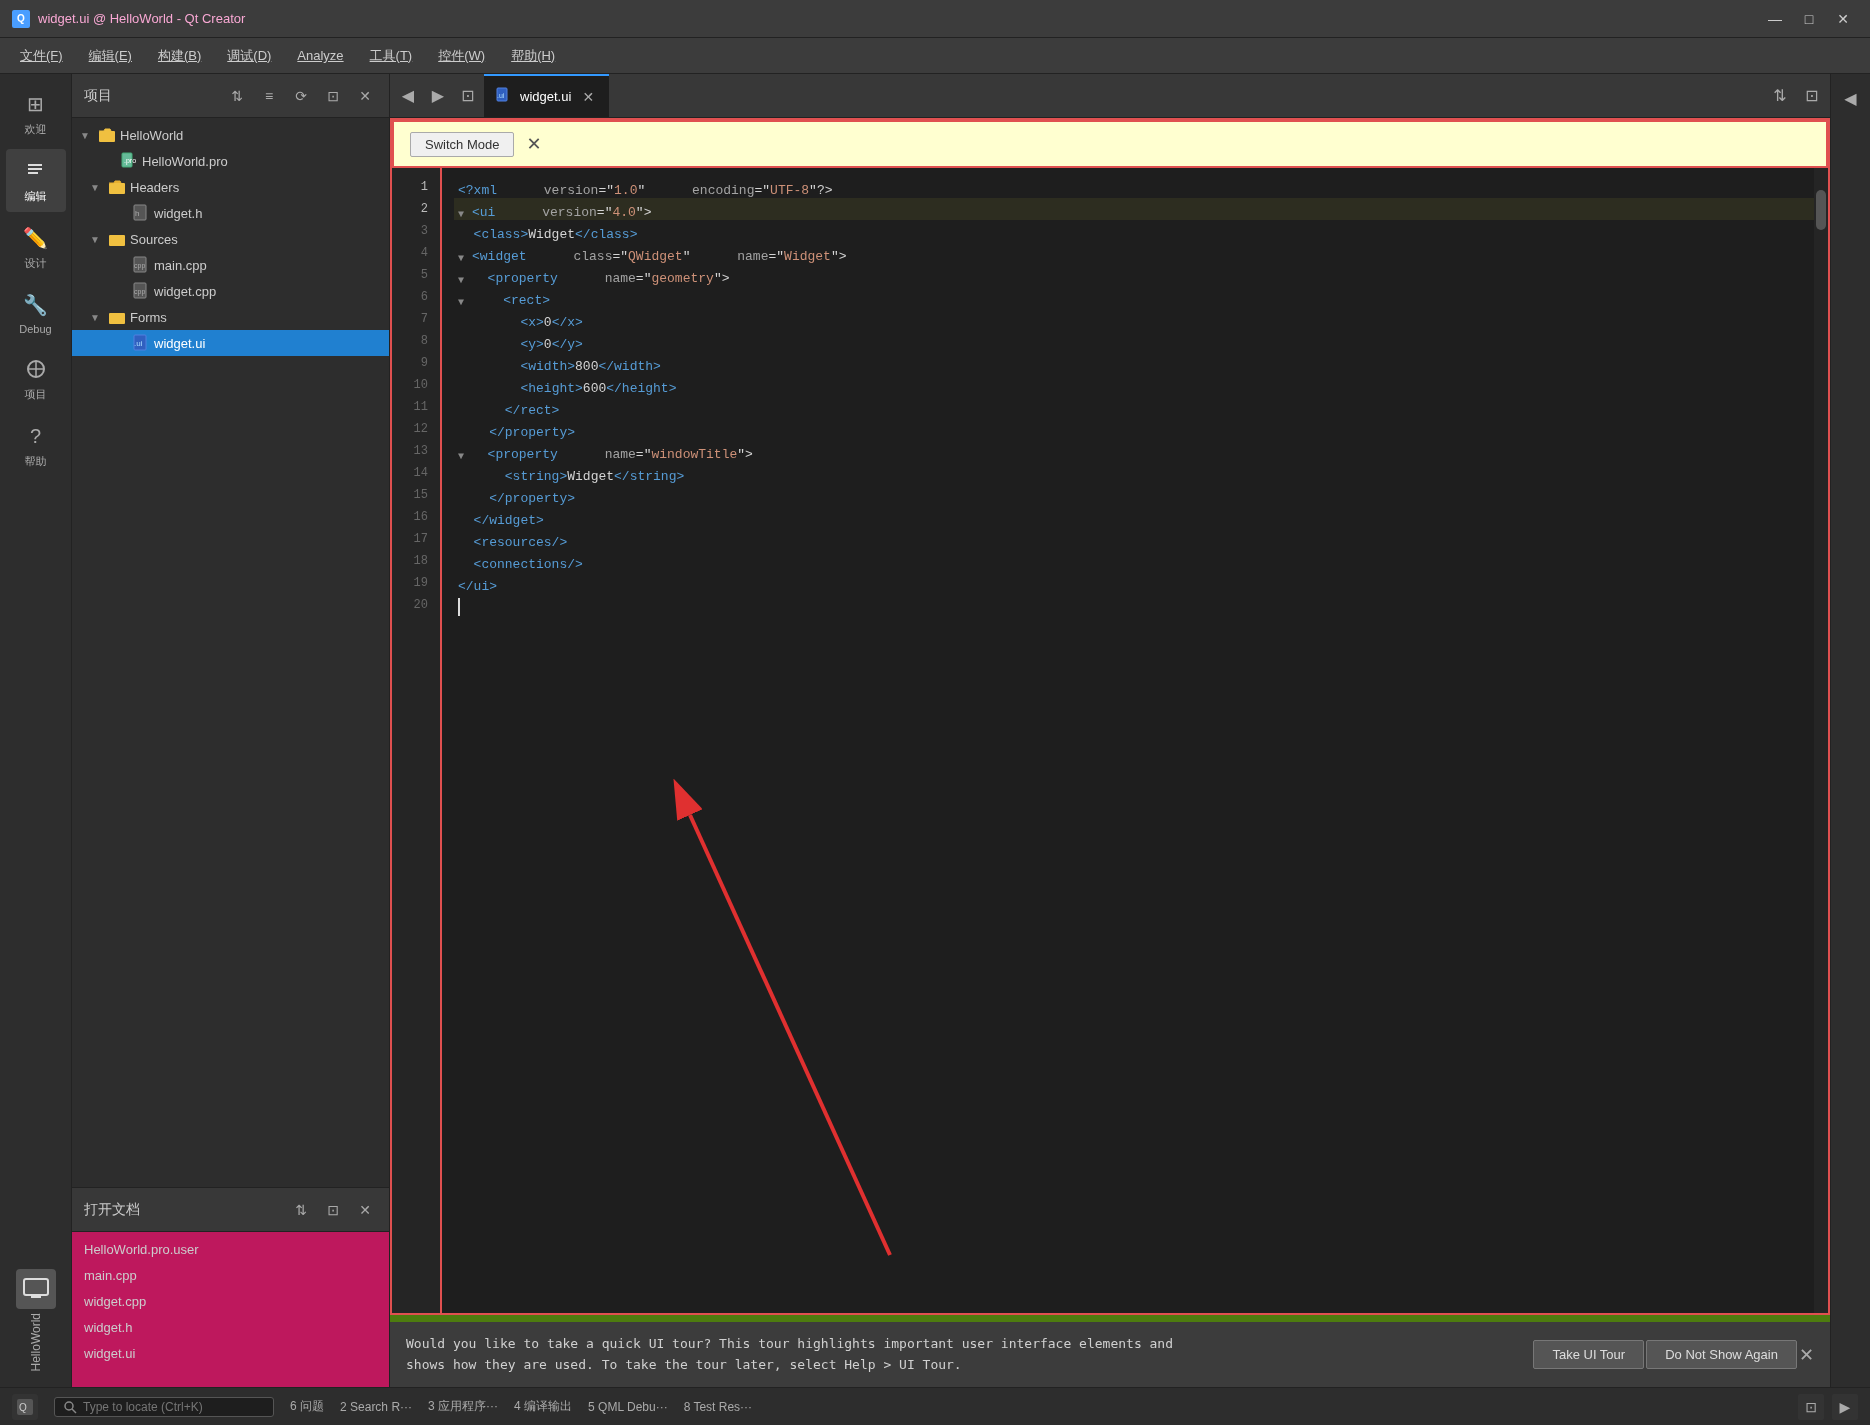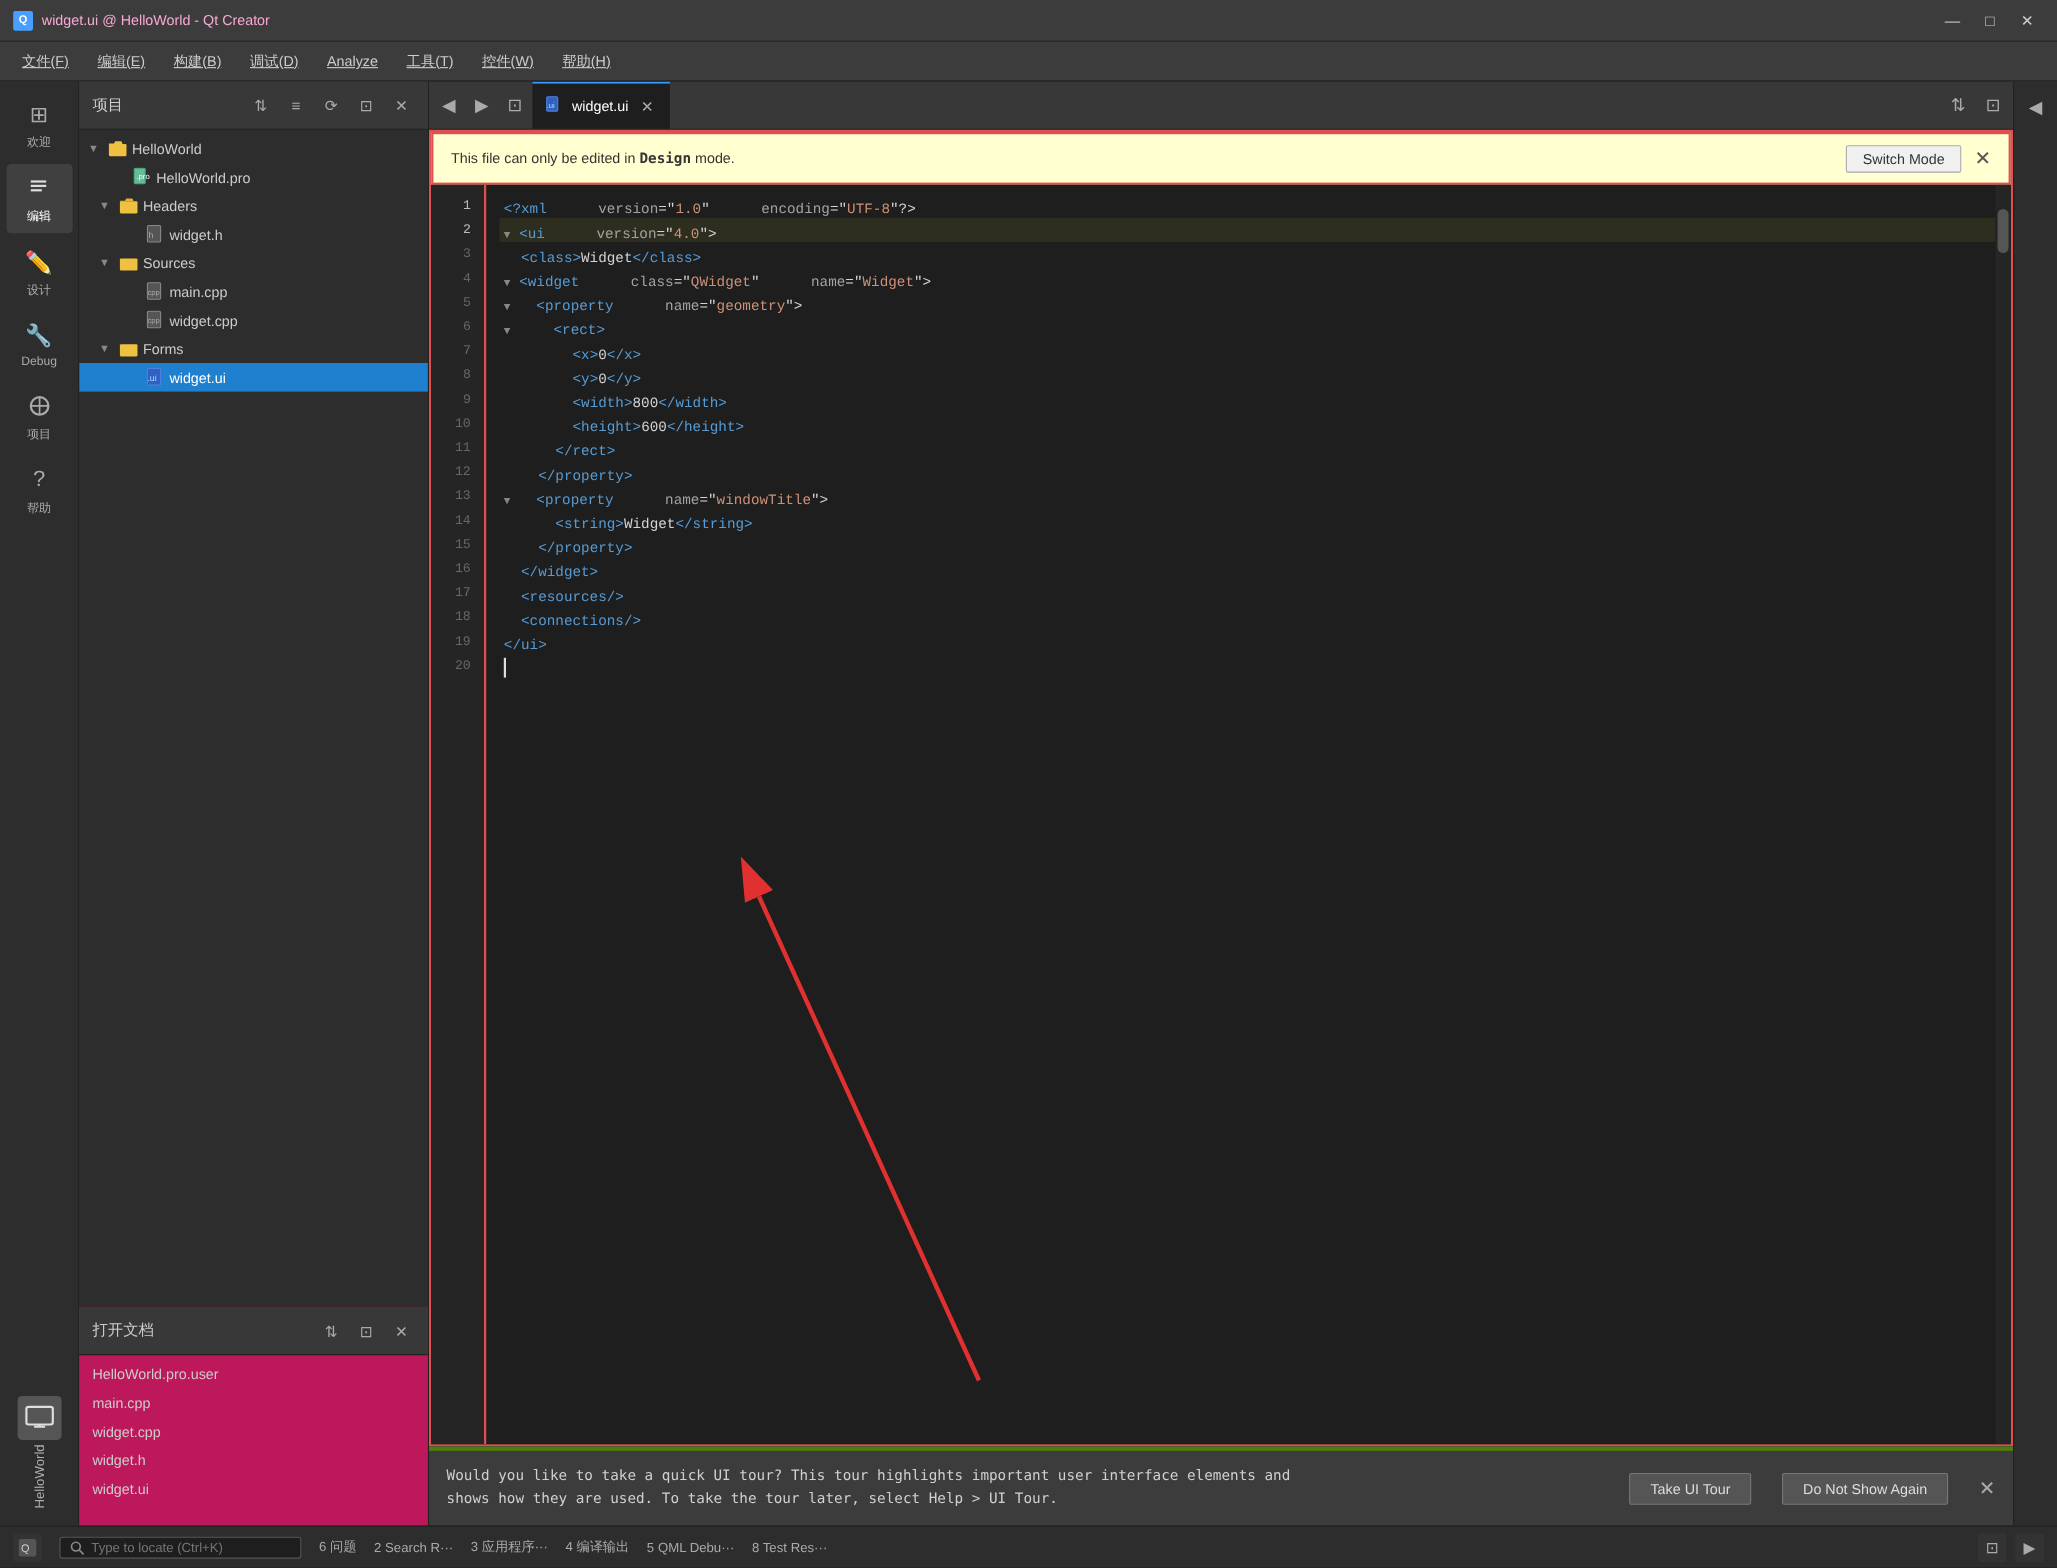--- a/index.html
+++ b/index.html
@@ -352,22 +352,22 @@
       cursor: pointer;
     }
 
     
     .tour-bar {
       background: #3c3c3c;
       min-height: 72px;
       display: flex;
       align-items: center;
       padding: 0 16px;
-      gap: 28px;
-      border-top: 4px solid #4d7c0f;
+      gap: 2px;
+      border-top: 7px solid #4d7c0f;
       flex-shrink: 0;
     }
     .tour-text {
       flex: 1;
       color: #d0d0d0;
       font-size: 13px;
       font-family: "Consolas", monospace;
       line-height: 1.6;
     }
     .tour-btn {
@@ -716,23 +716,20 @@
       </div>
       <div class="tab-end-btn">
         <button class="tab-nav-btn">⇅</button>
         <button class="tab-nav-btn">⊡</button>
       </div>
     </div>
 
     <div class="editor-with-border">
 
       <div class="info-bar">
-        <span class="info-text">
-          <span>This file can only be edited in </span><span class="design-keyword">Design</span><span> mode.</span>
-        </span>
         <button class="switch-mode-btn">Switch Mode</button>
         <button class="info-close-btn">✕</button>
       </div>
 
       <div class="code-editor">
         <div class="line-numbers">
           <div class="line-num highlight">1</div>
           <div class="line-num highlight">2</div>
           <div class="line-num">3</div>
           <div class="line-num">4</div>

